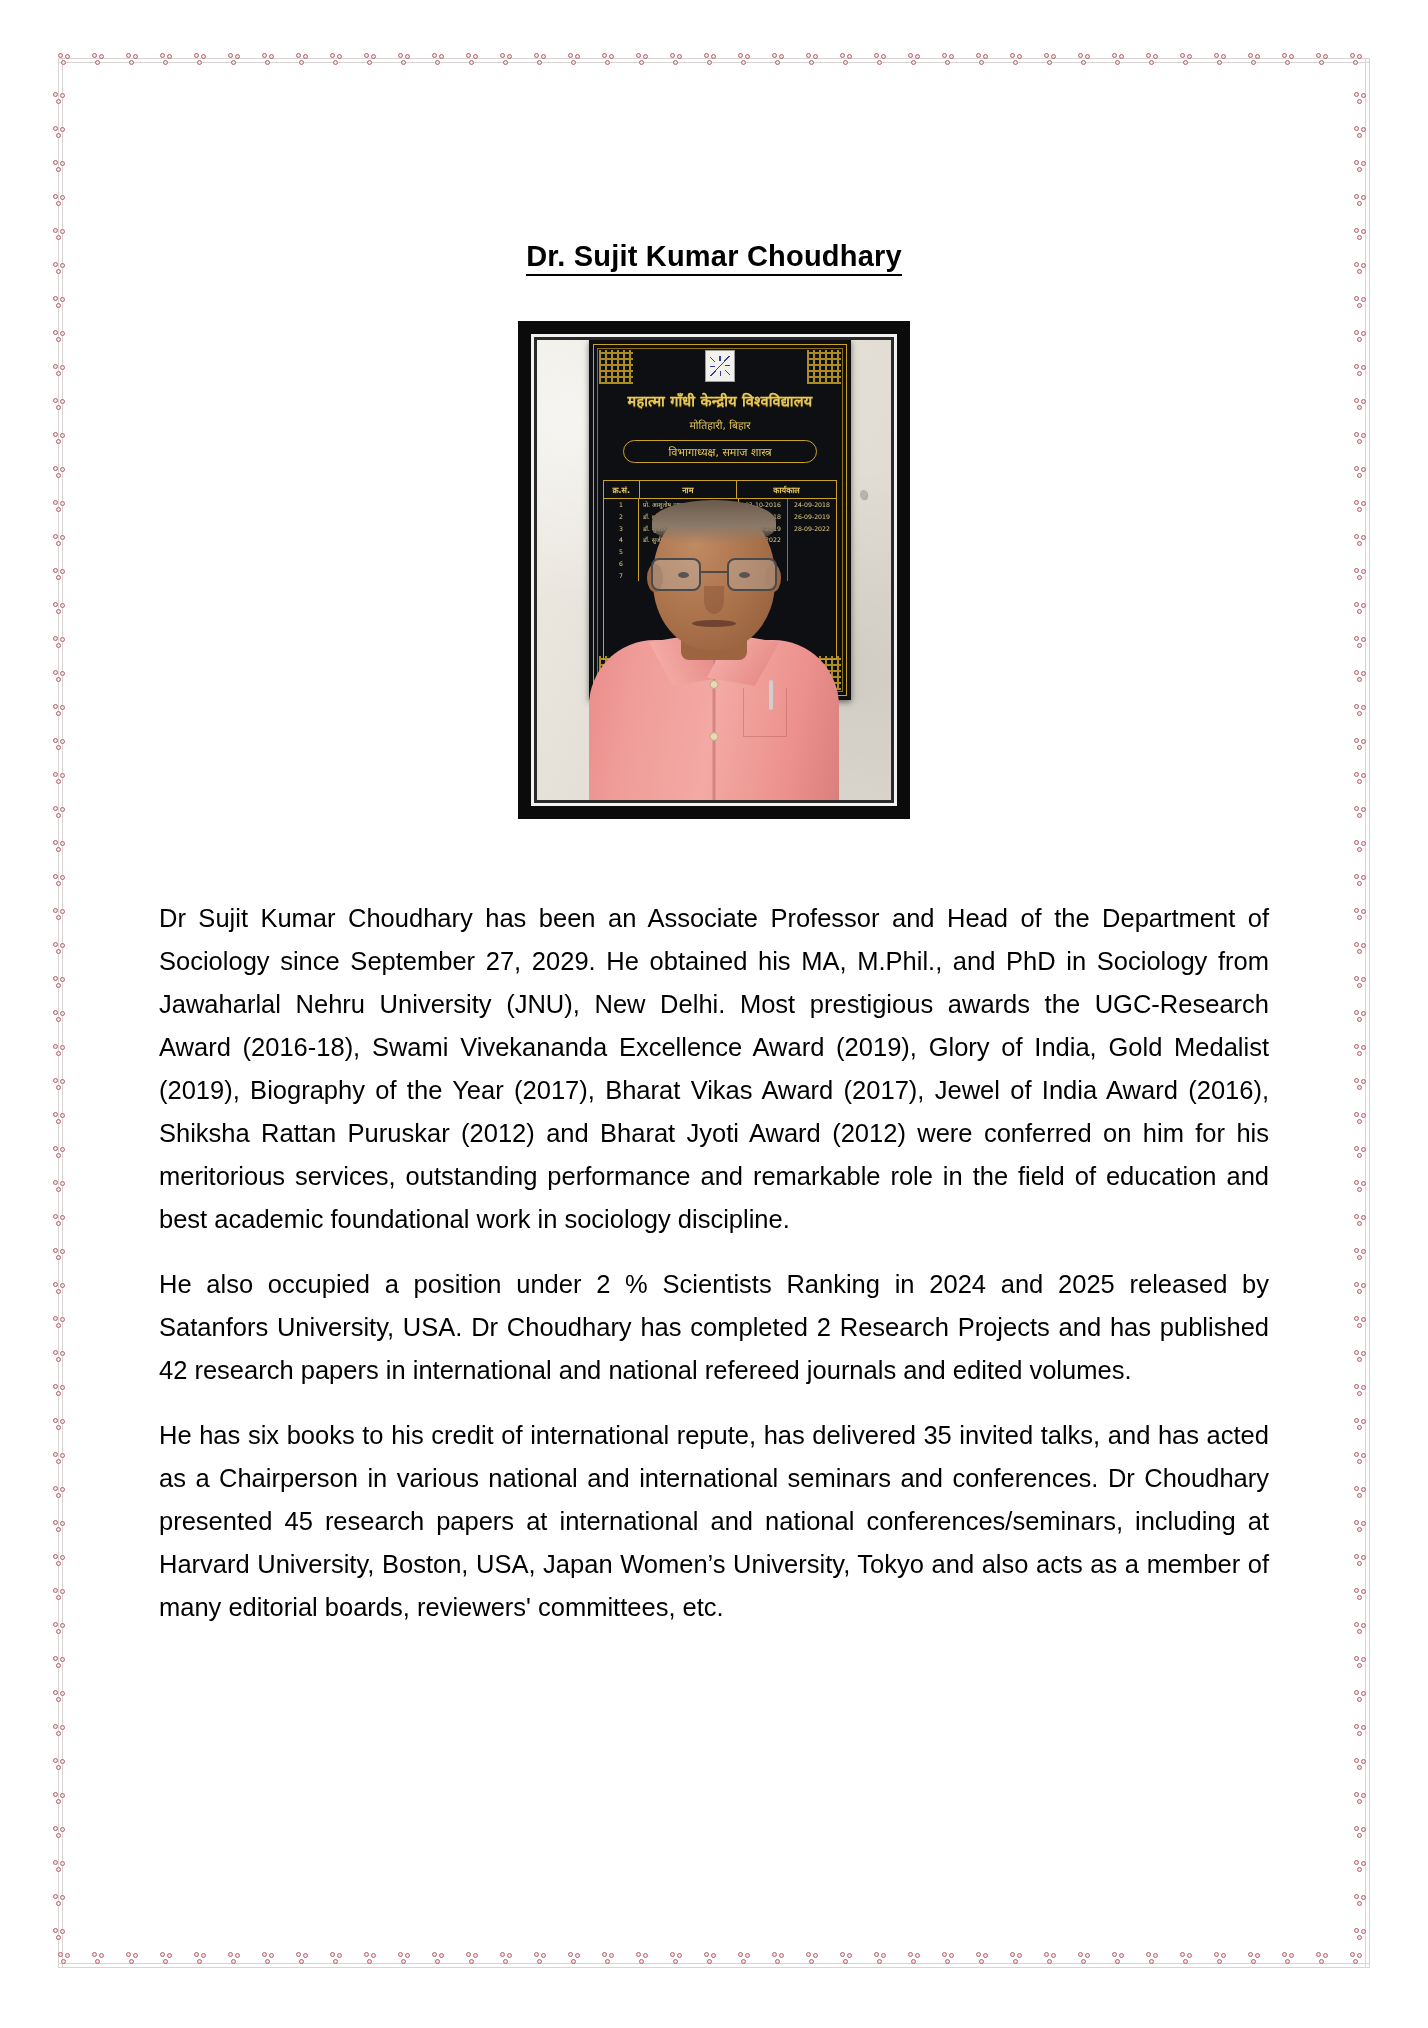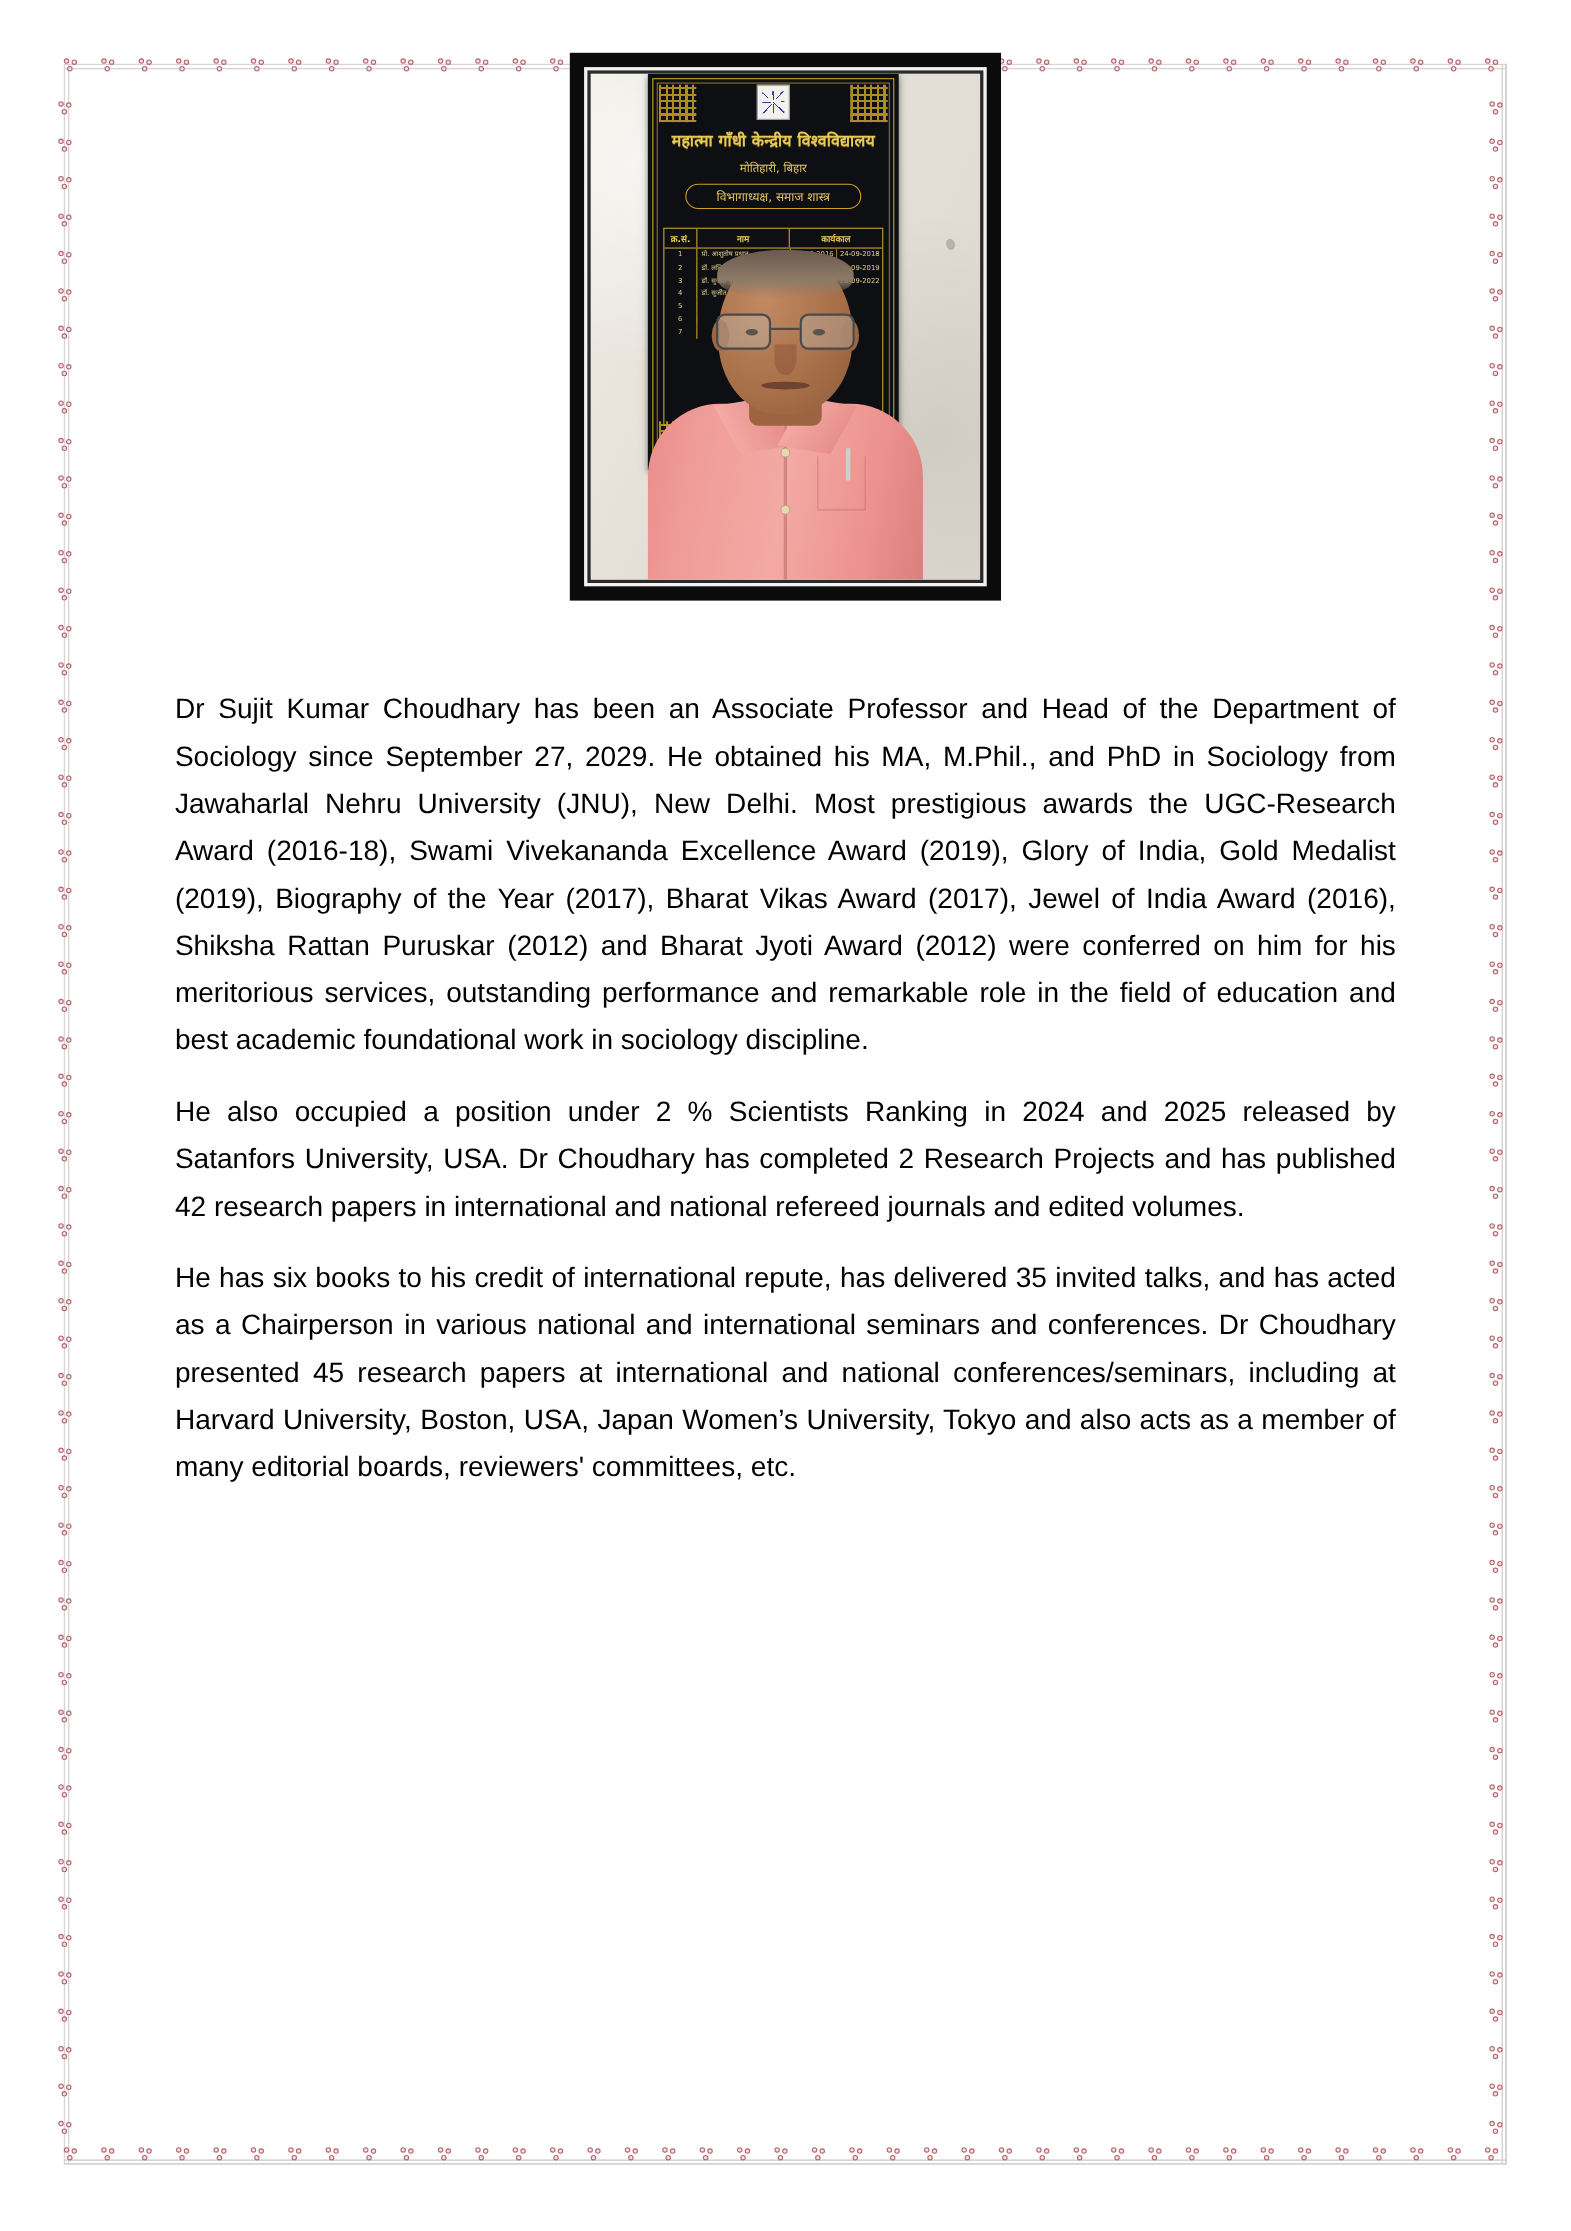--- a/index.html
+++ b/index.html
@@ -147,21 +147,21 @@
     background:#b9b4ab;
     right:24px; top:150px;
     box-shadow: 1px 1px 1px rgba(0,0,0,.25);
   }
 
   
   .plaque {
     position: absolute;
     left: 52px;
     top: 0;
-    width: 228px;
+    width: 262px;
     height: 360px;
     background: #0e0f13;
     box-shadow: 0 2px 6px rgba(0,0,0,.5);
   }
   .plaque-edge {
     position:absolute;
     inset:4px;
     border:1.5px solid #c9a227;
     box-sizing:border-box;
   }
@@ -1379,20 +1379,23 @@
     </div>
     <div class="rosette" style="left: 1296px; top: 1870px;">
       <i></i>
       <i></i>
       <i></i>
     </div>
   </div>
 
 <div id="content">
 
+  <h1 id="doc-title">
+    <span>Dr. Sujit Kumar Choudhary</span>
+  </h1>
 
   <div id="photo-wrap">
     <div id="photo-frame-outer"></div>
     <div id="photo-frame-inner">
       <div class="photo-stage">
 
         <div class="wall"></div>
         <div class="wall-speck"></div>
 
         <div class="plaque">

